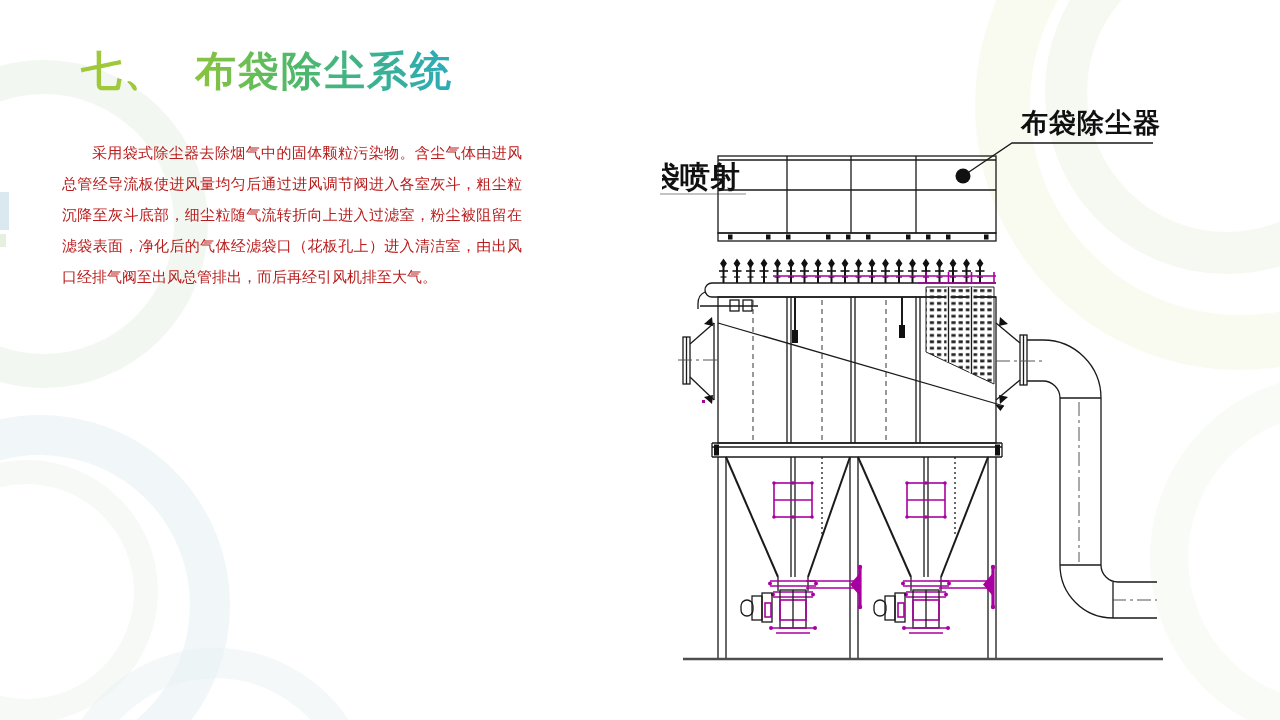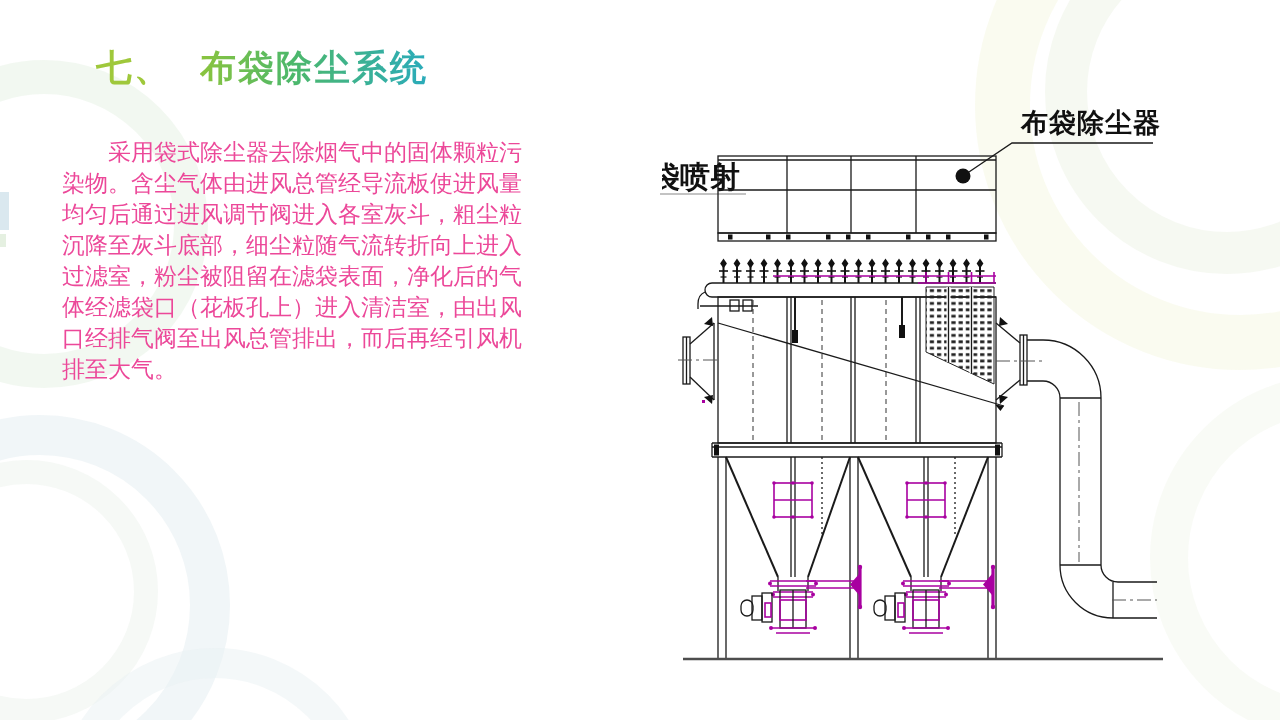--- a/index.html
+++ b/index.html
@@ -11,31 +11,31 @@
   .d-tr2{left:1045px;top:-90px;width:280px;height:280px;border:42px solid #eef4e6;opacity:.5;}
   .d-l1{left:-120px;top:60px;width:260px;height:260px;border:34px solid #e8f2e6;opacity:.55;}
   .d-l2{left:-150px;top:415px;width:300px;height:300px;border:40px solid #e4eef2;opacity:.5;}
   .d-l3{left:-105px;top:460px;width:215px;height:215px;border:24px solid #edf4ee;opacity:.5;}
   .d-b1{left:55px;top:648px;width:260px;height:260px;border:30px solid #e9f1f4;opacity:.5;}
   .d-r1{left:1150px;top:375px;width:290px;height:290px;border:38px solid #f2f6ea;opacity:.45;}
   .frag{position:absolute;z-index:0;pointer-events:none;}
   .f1{left:0;top:192px;width:9px;height:38px;background:#bcd6e2;opacity:.55;}
   .f2{left:0;top:234px;width:6px;height:13px;background:#cfe3c8;opacity:.55;}
   
-  .title{position:absolute;left:96px;top:44px;margin:0;z-index:1;
-         font-size:36px;font-weight:bold;letter-spacing:2px;white-space:nowrap;text-align:right;}
+  .title{position:absolute;left:81px;top:44px;margin:0;z-index:1;
+         font-size:41px;font-weight:bold;letter-spacing:2px;white-space:nowrap;text-align:right;}
   .t-pre{color:#9fc83b;margin-right:28px;}
   .t-main{background:linear-gradient(90deg,#8bc43e 0%,#4db86a 40%,#2aabbb 100%);
           -webkit-background-clip:text;background-clip:text;color:transparent;}
   @supports not ((background-clip:text) or (-webkit-background-clip:text)){
     .t-main{background:none;color:#35afa0;}
   }
   
   .body-text{position:absolute;left:62px;top:137px;width:460px;z-index:1;
-             font-size:23px;line-height:31px;color:#ec4899;text-align:justify;}
+             font-size:15px;line-height:31px;color:#b91c1c;text-align:justify;}
   .body-text p{margin:0;text-indent:2em;}
   
   .dgm{position:absolute;left:640px;top:95px;z-index:1;}
   .k{stroke:#1a1a1a;fill:none;stroke-width:1.3;}
   .k2{stroke:#1a1a1a;fill:none;stroke-width:2;}
   .mg{stroke:#a800a0;fill:none;stroke-width:1.6;}
   .mgf{fill:#a800a0;stroke:none;}
   .blkf{fill:#111;stroke:none;}
   .dash{stroke:#333;fill:none;stroke-width:1;stroke-dasharray:5 4;}
   .cl{stroke:#555;fill:none;stroke-width:1;stroke-dasharray:14 4 3 4;}

